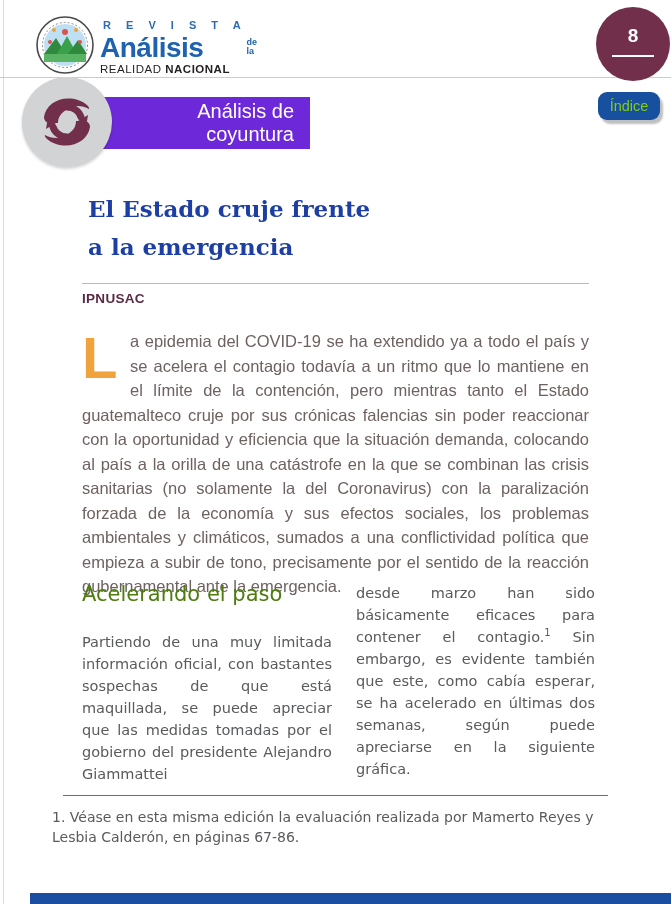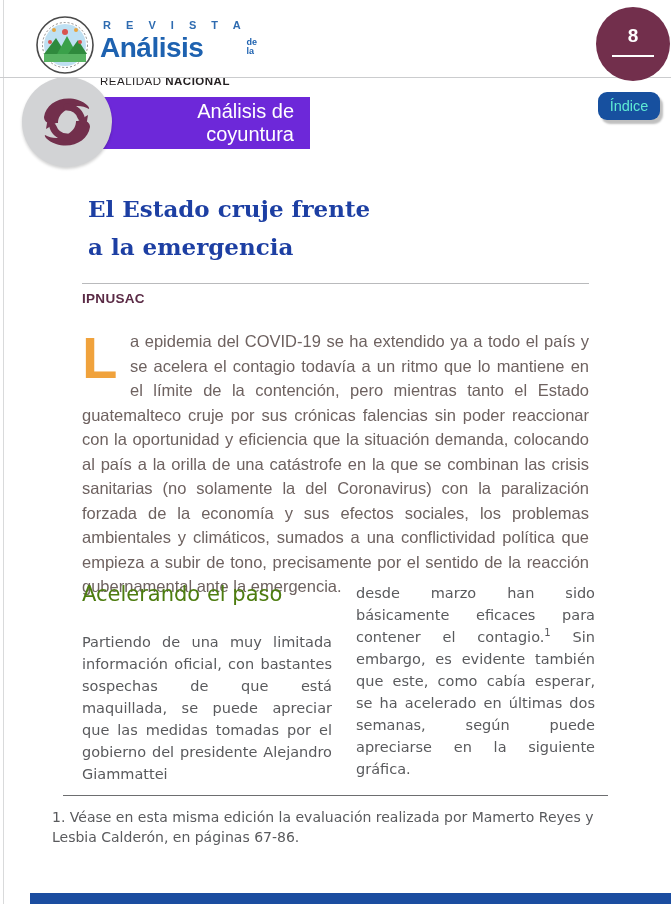--- a/index.html
+++ b/index.html
@@ -8,21 +8,21 @@
     font-family:"Liberation Sans",sans-serif;
   }
   .page-left-border{position:absolute;left:3px;top:0;bottom:0;width:1px;background:#d9dadb;}
   
   .emblem{position:absolute;left:36px;top:16px;width:58px;height:58px;}
   .logo-text{position:absolute;left:100px;top:20px;line-height:1;}
   .logo-revista{font-size:11px;font-weight:bold;letter-spacing:6px;color:#2e6bb0;margin-left:3px;}
   .logo-analisis-row{display:flex;align-items:flex-start;margin-top:3px;gap:41px;}
   .logo-analisis{font-size:28px;font-weight:bold;color:#1e62b0;letter-spacing:-0.5px;}
   .logo-dela{display:flex;flex-direction:column;font-size:9px;font-weight:bold;color:#1e62b0;line-height:9px;margin-left:2px;margin-top:4px;}
-  .logo-realidad{font-size:11.5px;color:#231f20;margin-top:14px;letter-spacing:0.5px;}
+  .logo-realidad{font-size:11.5px;color:#231f20;margin-top:2px;letter-spacing:0.5px;}
   .logo-realidad .b{font-weight:bold;}
   .edition-line{position:absolute;left:345px;top:37px;font-size:15px;color:#8a8c8f;white-space:nowrap;}
   .edition-line .sep{margin:0 7px;}
   .edition-line .bold{font-weight:bold;color:#77787b;}
   .page-badge{
     position:absolute;left:596px;top:7px;width:74px;height:74px;border-radius:50%;
     background:#722f4c;display:flex;flex-direction:column;align-items:center;justify-content:center;z-index:3;
   }
   .page-badge .num{color:#ffffff;font-size:19px;font-weight:bold;margin-top:-6px;}
   .page-badge .rule{width:42px;height:2px;background:#ffffff;margin-top:8px;}
@@ -33,21 +33,21 @@
     background:#d2d3d5;z-index:2;box-shadow:0 2px 3px rgba(0,0,0,0.18);
     display:flex;align-items:center;justify-content:center;
   }
   .banner-rect{
     position:absolute;left:95px;top:97px;width:215px;height:52px;background:#6d28d9;z-index:1;
     display:flex;flex-direction:column;justify-content:center;text-align:right;padding-right:16px;box-sizing:border-box;
   }
   .banner-rect .line{color:#ffffff;font-size:20px;line-height:23px;}
   .indice-btn{
     position:absolute;left:598px;top:92px;width:62px;height:28px;background:#17509f;border:none;
-    border-radius:9px;color:#5eead4;font-size:14.5px;font-family:"Liberation Sans",sans-serif;
+    border-radius:9px;color:#84cc16;font-size:14.5px;font-family:"Liberation Sans",sans-serif;
     display:flex;align-items:center;justify-content:center;cursor:pointer;
     box-shadow:3px 4px 2px rgba(0,0,0,0.25);
   }
   
   .title{
     position:absolute;left:88px;top:190px;width:520px;
     font-family:"DejaVu Serif",serif;font-weight:bold;font-size:23px;line-height:38px;color:#1d3fa3;
   }
   .title-rule{position:absolute;left:82px;top:283px;width:507px;height:1px;background:#b9babc;}
   .author{position:absolute;left:82px;top:291px;font-size:13.5px;font-weight:bold;color:#5a2a45;letter-spacing:0.3px;}

